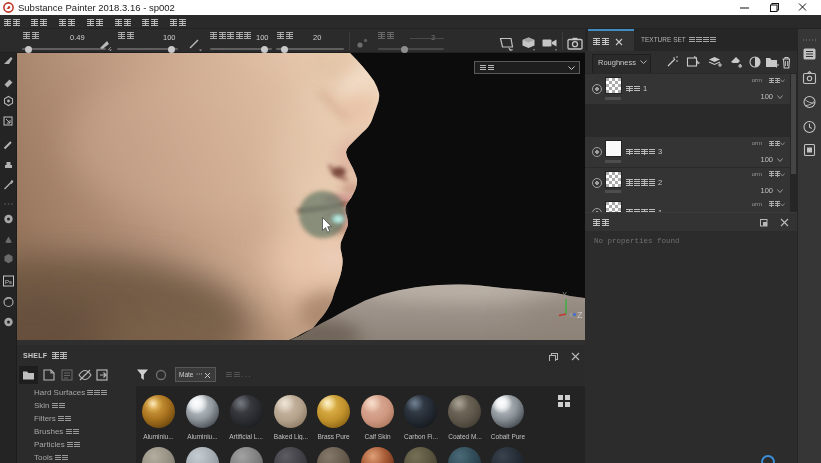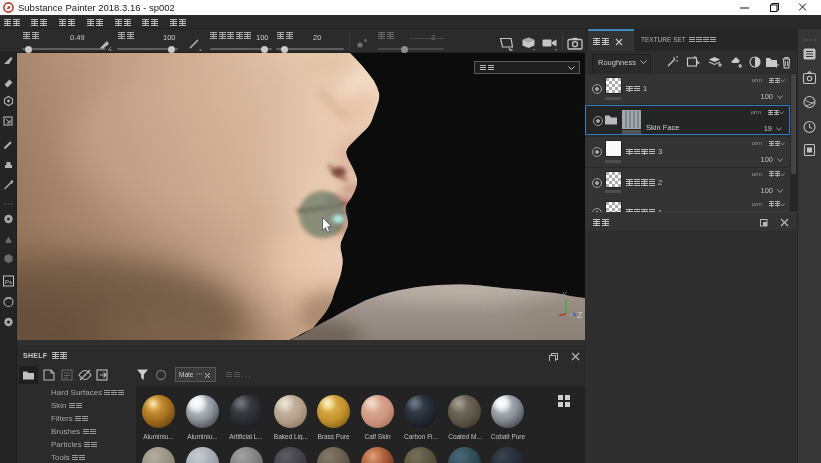--- a/index.html
+++ b/index.html
@@ -323,21 +323,21 @@
     <g transform="translate(58,0)">
         <path d="M2 9c2-3 4-4.5 6-4.5s4 1.5 6 4.5c-2 3-4 4.5-6 4.5S4 12 2 9z" fill="none" stroke="#b5b5b5" stroke-width="1.1"></path>
         <path d="M3 14L13 4" stroke="#b5b5b5" stroke-width="1.2"></path>
       </g>
     <g transform="translate(76,0)">
         <rect x="2" y="4" width="10" height="10" fill="none" stroke="#b5b5b5" stroke-width="1.2"></rect>
         <path d="M5 9h6M8.5 6.5L11 9l-2.5 2.5" fill="none" stroke="#b5b5b5" stroke-width="1.2"></path>
       </g>
   </svg>
 
-  <div class="a" style="left:34px;top:42px;font-size:8px;color:#a6a6a6;line-height:12.9px;white-space:nowrap">
+  <div class="a" style="left:17px;top:42px;font-size:8px;color:#a6a6a6;line-height:12.9px;white-space:nowrap">
     Hard Surfaces <span class="z zs"></span><span class="z zs"></span><span class="z zs"></span><br>
     Skin <span class="z zs"></span><span class="z zs"></span><br>
     Filters <span class="z zs"></span><span class="z zs"></span><br>
     Brushes <span class="z zs"></span><span class="z zs"></span><br>
     Particles <span class="z zs"></span><span class="z zs"></span><br>
     Tools <span class="z zs"></span><span class="z zs"></span>
   </div>
 
   <svg class="a" style="left:119px;top:23px" width="34" height="14" viewBox="0 0 34 14">
     <path d="M1 1.5h11L7.8 6.5v5.5L5.2 10V6.5z" fill="#d0d0d0"></path>
@@ -453,41 +453,20 @@
         <span class="z" style="width:5px;height:5.5px"></span>
       </div>
       <svg class="a" style="right:5px;top:5px" width="5" height="4" viewBox="0 0 5 4">
         <path d="M0.5 0.5l2 2.5 2-2.5" stroke="#999" fill="none" stroke-width="0.8"></path>
       </svg>
       <div class="a" style="right:17px;top:18px;font-size:7.5px;color:#c0c0c0">100</div>
       <svg class="a" style="right:7px;top:21px" width="6" height="5" viewBox="0 0 6 5">
         <path d="M0.5 0.5l2.5 3 2.5-3" stroke="#999" fill="none" stroke-width="1"></path>
       </svg>
     </div>
-    <div class="a row" style="top:76px;height:30px;background:#252525;border:1px solid #2e7cbe;">
-      <svg class="a" style="left:18px;top:7px" width="14" height="12" viewBox="0 0 14 12">
-        <path d="M1 2.5h4.5l1.5 2H13v7H1z" fill="#b9b9b9"></path>
-      </svg>
-      <div class="a ckf" style="left:36px;top:3.5px;width:19px;height:19px"></div>
-      <div class="a" style="left:36px;top:24px;width:19px;height:3.5px;background:#555"></div>
-      <div class="a" style="left:60px;top:10px;color:#c9c9c9"><span style="font-size:7.5px;color:#d0d0d0">Skin Face</span></div>
-      <div class="a eye"></div>
-      <div class="a" style="right:28px;top:3px;font-size:6px;color:#9a9a9a">orm</div>
-      <div class="a f" style="right:10px;top:3.5px;color:#b8b8b8">
-        <span class="z" style="width:5px;height:5.5px"></span>
-        <span class="z" style="width:5px;height:5.5px"></span>
-      </div>
-      <svg class="a" style="right:5px;top:5px" width="5" height="4" viewBox="0 0 5 4">
-        <path d="M0.5 0.5l2 2.5 2-2.5" stroke="#999" fill="none" stroke-width="0.8"></path>
-      </svg>
-      <div class="a" style="right:17px;top:18px;font-size:7.5px;color:#c0c0c0">19</div>
-      <svg class="a" style="right:7px;top:21px" width="6" height="5" viewBox="0 0 6 5">
-        <path d="M0.5 0.5l2.5 3 2.5-3" stroke="#999" fill="none" stroke-width="1"></path>
-      </svg>
-    </div>
     <div class="a row" style="top:108px;height:30px;background:#343434;">
       <div class="a whx" style="left:20px;top:3px;width:17px;height:17px"></div>
       <div class="a" style="left:20px;top:22.5px;width:16px;height:3px;background:#4e4e4e"></div>
       <div class="a" style="left:41px;top:10px;font-size:7.5px;color:#c9c9c9"><span class="z" style="width:6.5px;height:6.5px"></span><span class="z" style="width:6.5px;height:6.5px"></span><span class="z" style="width:6.5px;height:6.5px"></span><span class="z" style="width:6.5px;height:6.5px"></span> 3</div>
       <div class="a eye"></div>
       <div class="a" style="right:28px;top:3px;font-size:6px;color:#9a9a9a">orm</div>
       <div class="a f" style="right:10px;top:3.5px;color:#b8b8b8">
         <span class="z" style="width:5px;height:5.5px"></span>
         <span class="z" style="width:5px;height:5.5px"></span>
       </div>
@@ -542,20 +521,24 @@
   <div class="a" style="left:0;top:183px;width:212px;height:19px;background:#333333;border-top:1px solid #3a3a3a">
     <div class="a f" style="left:8px;top:6px;color:#d0d0d0">
         <span class="z"></span>
         <span class="z"></span>
       </div>
     <svg class="a" style="left:174px;top:5px" width="30" height="9" viewBox="0 0 30 9">
       <rect x="1.5" y="1.5" width="6.5" height="6.5" fill="none" stroke="#b9b9b9" stroke-width="1"></rect>
         <rect x="4" y="4" width="4" height="4" fill="#b9b9b9"></rect>
       <path d="M22 1l7 7M29 1l-7 7" stroke="#b9b9b9" stroke-width="1.2"></path>
     </svg>
+  </div>
+  <div class="a" style="left:0;top:202px;width:212px;height:232px;background:#2c2c2c">
+    <div class="a" style="left:9px;top:6px;font-family:'Liberation Mono',monospace;font-size:7.5px;color:#6f6f6f">No properties found</div>
+    <div class="a" style="left:176px;top:224px;width:14px;height:14px;border-radius:50%;border:2.5px solid #3c8fd9"></div>
   </div>
 </div>
 
 <div id="dock" class="a" style="left:797px;top:29px;width:24px;height:434px;background:#363636;border-left:1px solid #262626">
   <div class="a" style="left:5px;top:10px;width:13px;height:2px;background:repeating-linear-gradient(to right,#5a5a5a 0 1.5px,transparent 1.5px 3px)"></div>
   <svg class="a" style="left:4px;top:18px" width="15" height="132" viewBox="0 0 15 132">
     <g fill="none" stroke="#c2c2c2" stroke-width="1.1">
       <rect x="1.5" y="1.5" width="12" height="11" rx="1.5" fill="#c2c2c2" stroke="none"></rect>
       <path d="M4 4.5h7M4 7h7M4 9.5h7" stroke="#323232" stroke-width="1.2"></path>
       <g transform="translate(0,24)">

